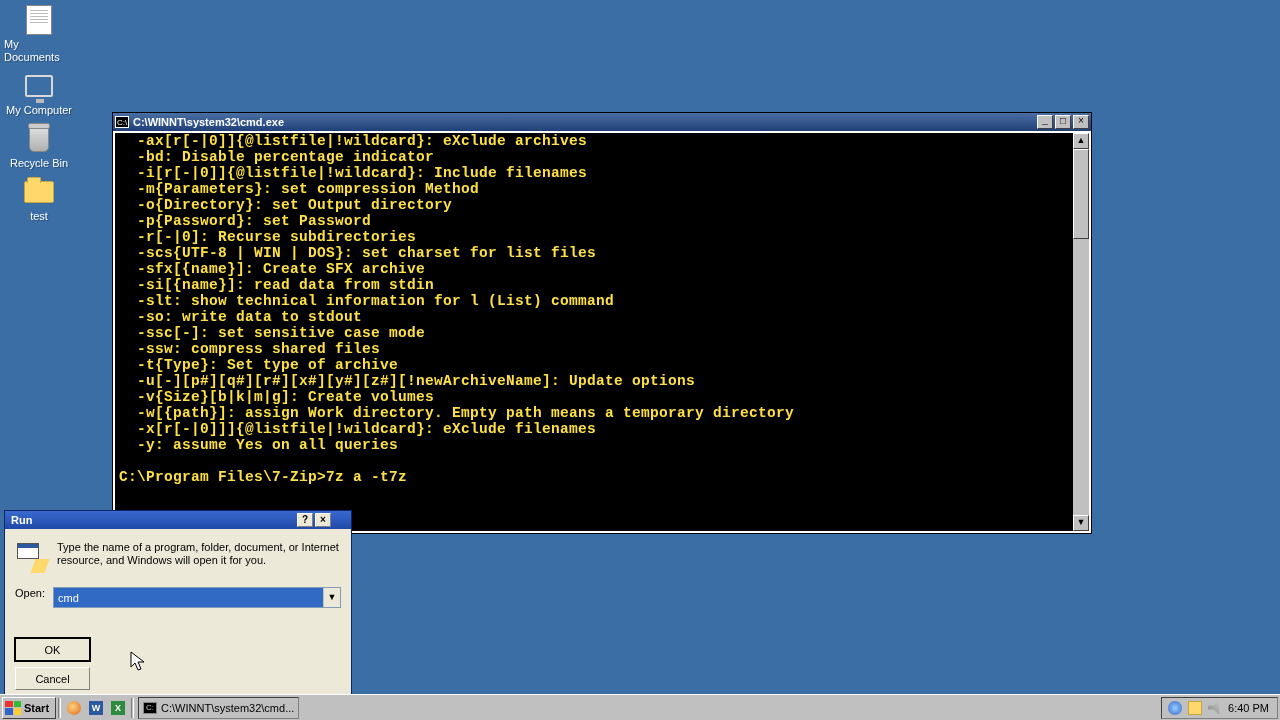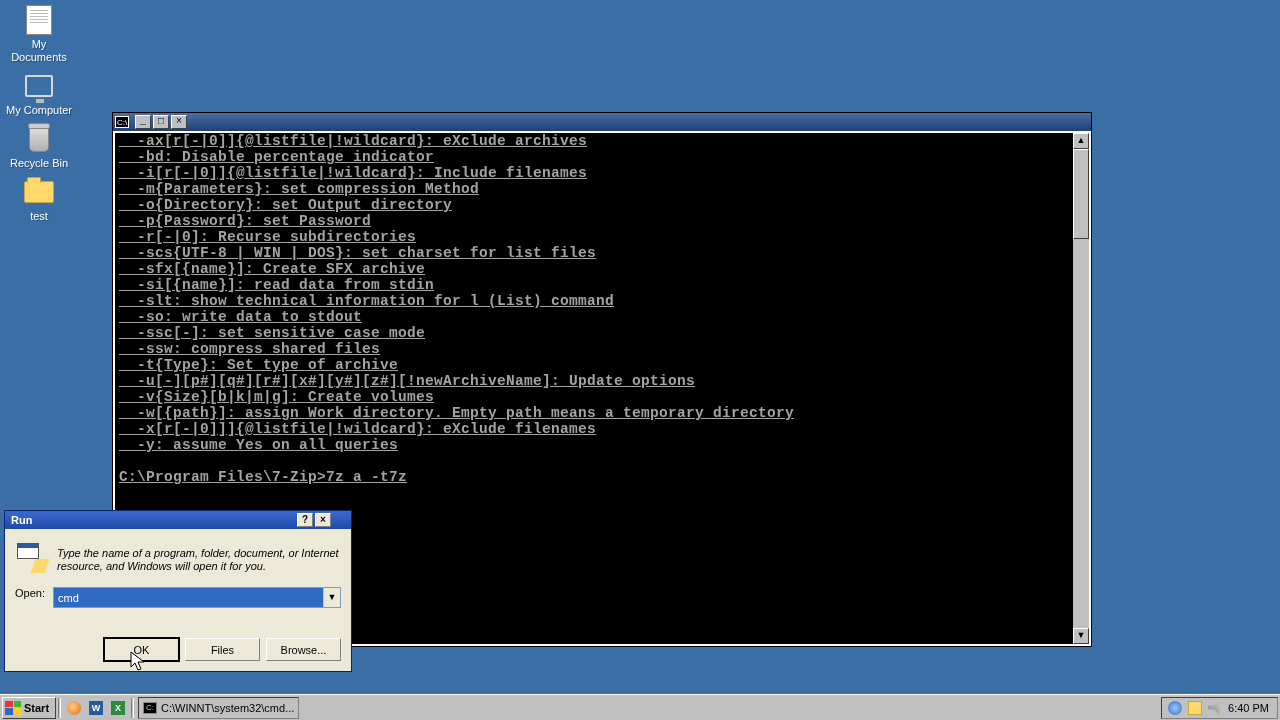--- a/index.html
+++ b/index.html
@@ -3,62 +3,62 @@
 <meta charset="utf-8">
 <style>
 * { margin:0; padding:0; box-sizing:border-box; }
 html,body { width:1280px; height:720px; overflow:hidden; font-family:"Tahoma","Geneva",sans-serif; font-size:11px; }
 body { background:#3a6ea5; position:relative; }
 
 
 .desktop-icons { position:absolute; top:4px; left:4px; width:70px; }
 .desktop-icon { display:flex; flex-direction:column; align-items:center; margin-bottom:6px; cursor:pointer; }
 .desktop-icon .glyph { width:32px; height:32px; display:flex; align-items:center; justify-content:center; }
-.desktop-icon .label { color:#fff; text-align:center; font-size:11px; line-height:13px; margin-top:2px; text-shadow:1px 1px 0 rgba(0,0,0,.3); max-width:70px; }
+.desktop-icon .label { color:#fff; font-size:11px; line-height:13px; margin-top:2px; text-shadow:1px 1px 0 rgba(0,0,0,.3); max-width:70px; }
 .folder-shape { width:30px; height:22px; background:#ffd86b; border:1px solid #c9a63b; border-radius:2px; position:relative; }
 .folder-shape:before { content:""; position:absolute; top:-5px; left:2px; width:12px; height:5px; background:#ffd86b; border:1px solid #c9a63b; border-bottom:none; border-radius:2px 2px 0 0; }
 .doc-shape { width:26px; height:30px; background:#fff; border:1px solid #888; position:relative; }
 .doc-shape:before { content:""; position:absolute; top:4px; left:3px; right:3px; height:1px; background:#bbb; box-shadow:0 3px 0 #bbb,0 6px 0 #bbb,0 9px 0 #bbb,0 12px 0 #bbb; }
 .monitor-shape { width:28px; height:22px; background:#3a6ea5; border:2px solid #d8d8d8; border-radius:2px; position:relative; }
 .monitor-shape:after{ content:""; position:absolute; left:9px; top:22px; width:8px; height:4px; background:#bbb; }
 .globe-shape { width:26px; height:26px; border-radius:50%; background:radial-gradient(circle at 30% 30%, #b8e0ff, #2b74c7); border:2px solid #d8d8d8; }
 .bin-shape { width:20px; height:26px; background:linear-gradient(#e0e0e0,#b0b0b0); border-radius:3px 3px 5px 5px; border:1px solid #888; position:relative; }
 .bin-shape:before { content:""; position:absolute; top:-4px; left:-2px; right:-2px; height:4px; background:#ccc; border:1px solid #888; border-radius:2px; }
 
 
 .cmd-window { position:absolute; left:112px; top:112px; width:980px; border:1px solid #000; background:#c0c0c0; }
 .cmd-titlebar { height:18px; background:linear-gradient(#4a6fa4,#1f3f77); display:flex; align-items:center; padding:0 2px; color:#fff; }
 .cmd-titlebar .ico { width:14px; height:12px; background:#000; border:1px solid #fff; margin-right:4px; display:flex; align-items:center; justify-content:center; font-size:8px; }
 .cmd-titlebar .title { flex:1; font-size:11px; font-weight:bold; }
 .cmd-titlebar .win-btn { width:16px; height:14px; background:#c0c0c0; border:1px solid #fff; border-right-color:#404040; border-bottom-color:#404040; margin-left:2px; font-family:"Courier New",monospace; font-size:10px; line-height:11px; text-align:center; color:#000; cursor:pointer; }
 .cmd-body-wrap { display:flex; background:#fff; padding:2px; }
-.cmd-body { flex:1; background:#000; color:#a3a3a3; font-family:"Lucida Console","Courier New",monospace; font-size:14.5px; line-height:16px; letter-spacing:0.3px; white-space:pre; padding:0 4px; height:511px; overflow:hidden; font-weight:bold;text-decoration:underline; }
+.cmd-body { flex:1; background:#000; color:#fde047; font-family:"Lucida Console","Courier New",monospace; font-size:14.5px; line-height:16px; letter-spacing:0.3px; white-space:pre; padding:0 4px; height:398px; overflow:hidden; font-weight:bold; }
 .cmd-scroll { width:16px; background:#c0c0c0; display:flex; flex-direction:column; }
 .cmd-scroll .arr { height:16px; background:#c0c0c0; border:1px solid #fff; border-right-color:#404040; border-bottom-color:#404040; font-size:9px; text-align:center; line-height:12px; cursor:pointer; }
 .cmd-scroll .track { flex:1; background:#c0c0c0; position:relative; }
 .cmd-scroll .thumb { position:absolute; left:0; right:0; height:90px; top:0; background:#c0c0c0; border:1px solid #fff; border-right-color:#404040; border-bottom-color:#404040; cursor:pointer; }
 
 
 .run-dialog { position:absolute; left:4px; top:510px; width:348px; background:#ece9d8; border:1px solid #0a246a; }
 .run-titlebar { height:18px; background:linear-gradient(#3a6ad0,#1f49a8); color:#fff; display:flex; align-items:center; padding:0 20px 0 6px; font-weight:bold; font-size:11px; }
 .run-titlebar .spacer { flex:1; }
 .run-titlebar .tb-btn { width:16px; height:14px; background:#ece9d8; border:1px solid #fff; border-right-color:#808080; border-bottom-color:#808080; margin-left:2px; color:#000; font-size:10px; text-align:center; line-height:12px; cursor:pointer; font-weight:bold; }
 .run-body { padding:12px 10px 10px 10px; }
-.run-desc { display:flex; align-items:flex-end;font-style:italic; }
+.run-desc { display:flex; align-items:flex-start; }
 .run-desc .run-icon { width:32px; height:32px; margin-right:10px; flex-shrink:0; position:relative; }
 .run-desc .run-icon .app { width:22px; height:16px; background:#fff; border:1px solid #555; position:absolute; top:2px; left:2px; }
 .run-desc .run-icon .app:before { content:""; position:absolute; top:0; left:0; right:0; height:4px; background:#2b5aa0; }
 .run-desc .run-icon .fly { position:absolute; right:0; bottom:0; width:14px; height:14px; background:#ffd86b; transform:skewX(-20deg); }
 .run-desc .text { font-size:11px; line-height:13px; color:#000; }
 .run-open-row { display:flex; align-items:flex-start; margin-top:14px; }
 .run-open-row label { font-size:11px; color:#000; margin-right:8px; }
 .run-combo { flex:1; display:flex; border:1px solid #7f9db9; background:#14532d; height:21px; }
 .run-combo input { flex:1; border:none; outline:none; font-size:11px; padding:0 4px; height:19px; background:#316ac5; color:#fff; }
 .run-combo .drop { width:17px; background:#ece9d8; border-left:1px solid #c0c0c0; font-size:9px; text-align:center; line-height:19px; cursor:pointer; }
-.run-buttons { display:flex; justify-content:flex-end; gap:6px; margin-top:30px; }
+.run-buttons { display:flex; justify-content:flex-end; gap:6px; margin-top:30px;flex-direction:column; }
 .run-buttons button { width:75px; height:23px; font-size:11px; background:#ece9d8; border:1px solid #808080; border-top-color:#fff; border-left-color:#fff; cursor:pointer; }
 .run-buttons button.default { border:1px solid #000; outline:1px solid #000; }
 
 
 .cursor { position:absolute; left:130px; top:651px; pointer-events:none; }
 .cursor svg { width:18px; height:22px; }
 
 
 .taskbar { position:absolute; left:0; right:0; bottom:0; height:26px; background:#c0c0c0; border-top:1px solid #fff; display:flex; align-items:center; padding:1px 2px; }
 .start-btn { height:22px; display:flex; align-items:center; padding:0 6px 0 2px; background:#c0c0c0; border:1px solid #fff; border-right-color:#404040; border-bottom-color:#404040; cursor:pointer; font-weight:bold; font-size:11px; }
@@ -97,20 +97,21 @@
       <div class="glyph">
         <div class="folder-shape"></div>
       </div>
       <div class="label">test</div>
     </div>
   </div>
 
 <div class="cmd-window">
   <div class="cmd-titlebar">
     <div class="ico">C:\</div>
+    <div class="title">C:\WINNT\system32\cmd.exe</div>
     <div class="win-btn">_</div>
     <div class="win-btn">□</div>
     <div class="win-btn">×</div>
   </div>
   <div class="cmd-body-wrap">
     <div class="cmd-body" id="cmd-body">  -ax[r[-|0]]{@listfile|!wildcard}: eXclude archives
   -bd: Disable percentage indicator
   -i[r[-|0]]{@listfile|!wildcard}: Include filenames
   -m{Parameters}: set compression Method
   -o{Directory}: set Output directory
@@ -158,21 +159,21 @@
     </div>
     <div class="run-open-row">
       <label>Open:</label>
       <div class="run-combo">
         <input type="text" value="cmd" style="">
         <div class="drop">▼</div>
       </div>
     </div>
     <div class="run-buttons">
       <button class="default">OK</button>
-      <button>Files</button>
+      <button>Cancel</button>
       <button>Browse...</button>
     </div>
   </div>
 </div>
 
 <div class="cursor">
   <svg viewBox="0 0 18 22">
       <path d="M1 1 L1 16 L5 12 L8 19 L11 18 L8 11 L14 11 Z" fill="#fff" stroke="#000" stroke-width="1"></path>
     </svg>
 </div>

